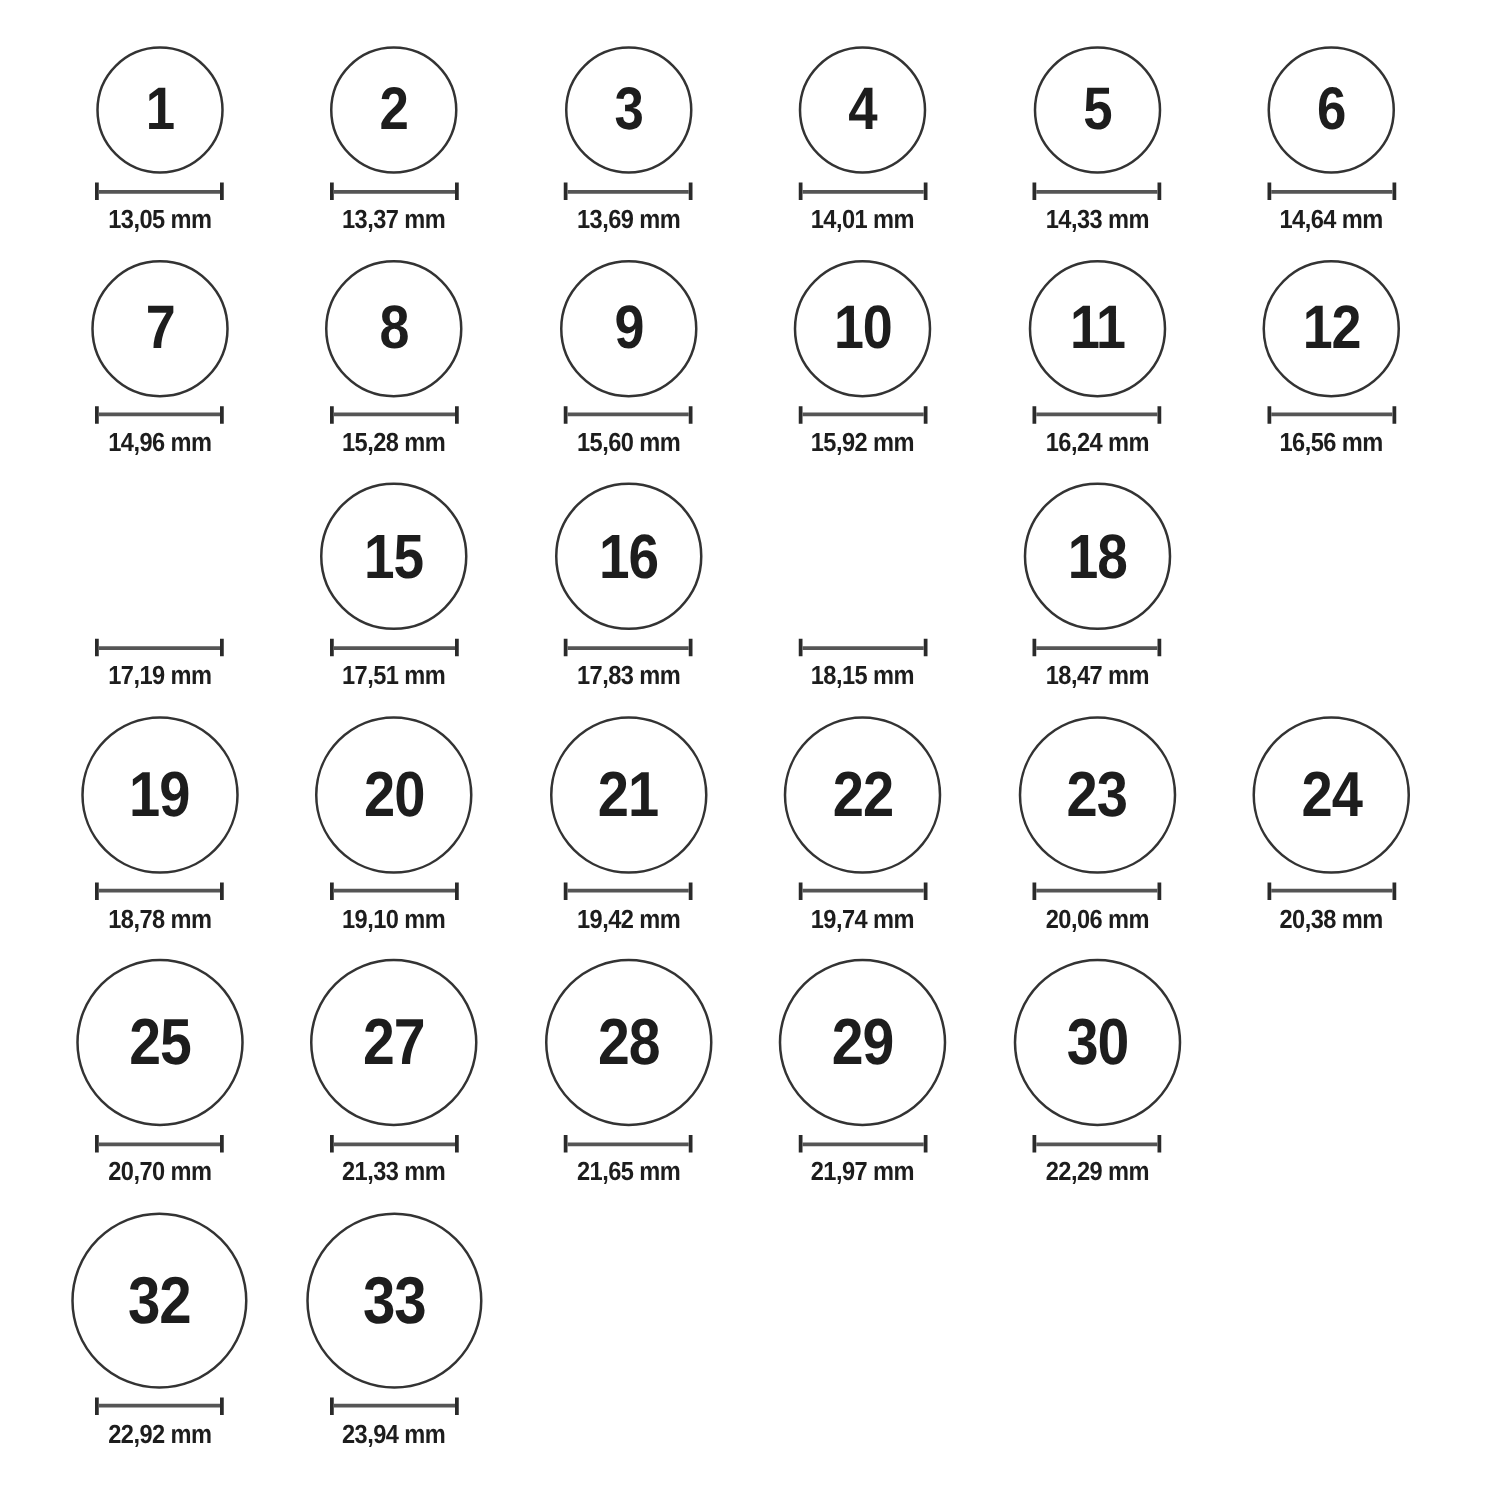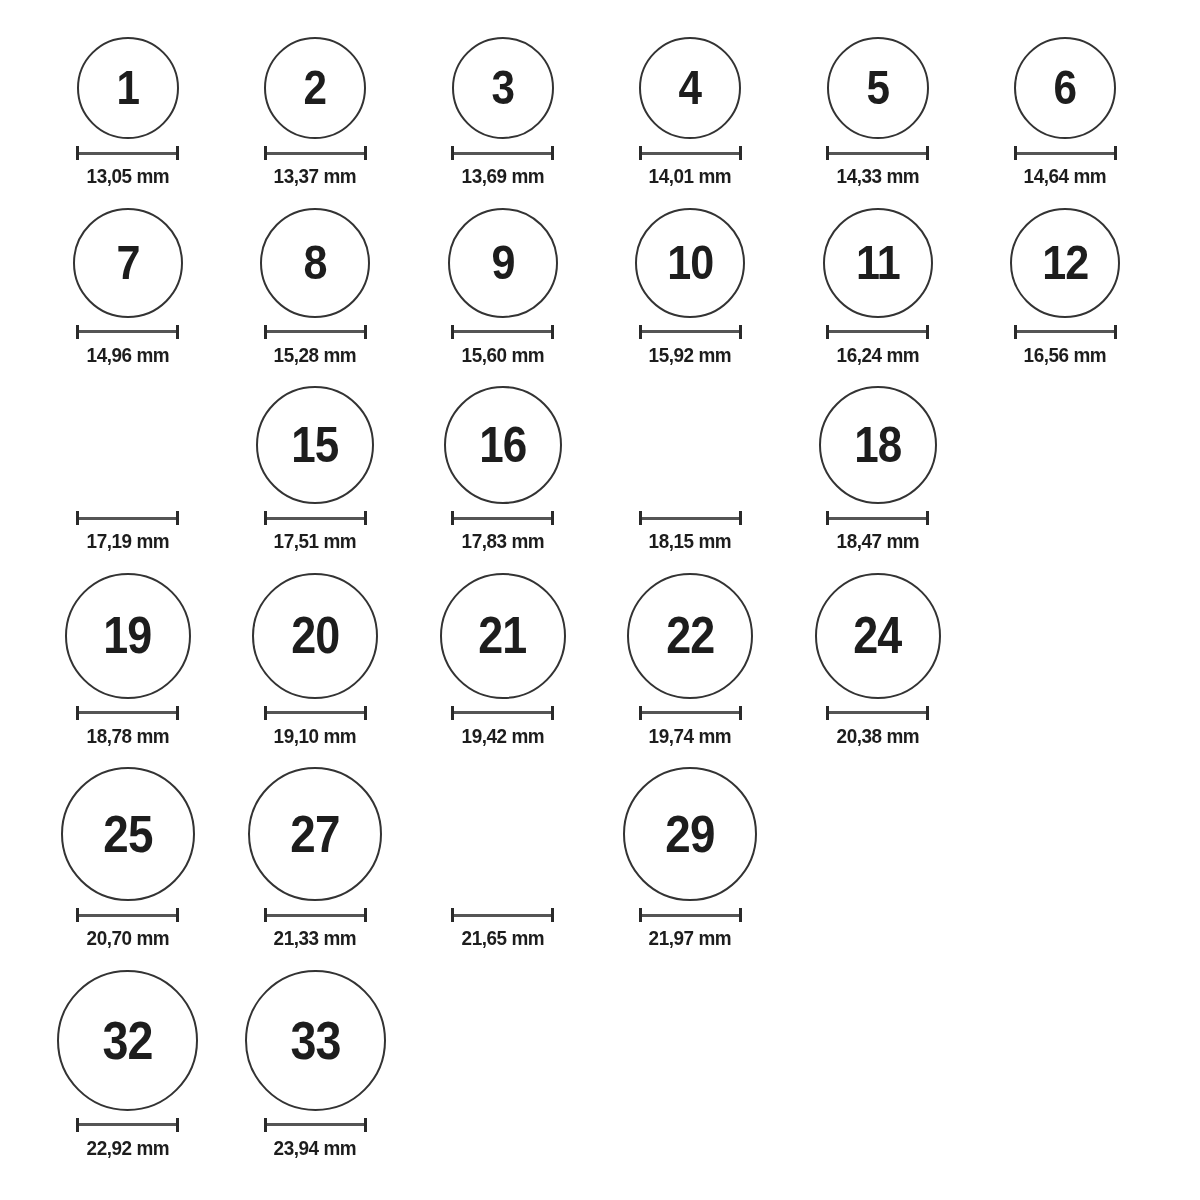--- a/index.html
+++ b/index.html
@@ -214,20 +214,27 @@
   </div>
       <div class="cell" style="--d: 126px; --nfs: 51px;">
     <div class="ring">
       <span class="num">22</span>
     </div>
     <div class="dimline"></div>
     <span class="dia">19,74 mm</span>
   </div>
       <div class="cell" style="--d: 126px; --nfs: 51px;">
     <div class="ring">
+      <span class="num">23</span>
+    </div>
+    <div class="dimline"></div>
+    <span class="dia">20,06 mm</span>
+  </div>
+      <div class="cell" style="--d: 126px; --nfs: 51px;">
+    <div class="ring">
       <span class="num">24</span>
     </div>
     <div class="dimline"></div>
     <span class="dia">20,38 mm</span>
   </div>
     </div>
     <div class="row">
       <div class="cell" style="--d: 134px; --nfs: 52px;">
     <div class="ring">
       <span class="num">25</span>
@@ -236,29 +243,39 @@
     <span class="dia">20,70 mm</span>
   </div>
       <div class="cell" style="--d: 134px; --nfs: 52px;">
     <div class="ring">
       <span class="num">27</span>
     </div>
     <div class="dimline"></div>
     <span class="dia">21,33 mm</span>
   </div>
       <div class="cell" style="--d: 134px; --nfs: 52px;">
+    <div class="ring">
+      <span class="num">28</span>
+    </div>
     <div class="dimline"></div>
     <span class="dia">21,65 mm</span>
   </div>
       <div class="cell" style="--d: 134px; --nfs: 52px;">
     <div class="ring">
       <span class="num">29</span>
     </div>
     <div class="dimline"></div>
     <span class="dia">21,97 mm</span>
+  </div>
+      <div class="cell" style="--d: 134px; --nfs: 52px;">
+    <div class="ring">
+      <span class="num">30</span>
+    </div>
+    <div class="dimline"></div>
+    <span class="dia">22,29 mm</span>
   </div>
     </div>
     <div class="row">
       <div class="cell" style="--d: 141px; --nfs: 53px;">
     <div class="ring">
       <span class="num">32</span>
     </div>
     <div class="dimline"></div>
     <span class="dia">22,92 mm</span>
   </div>

